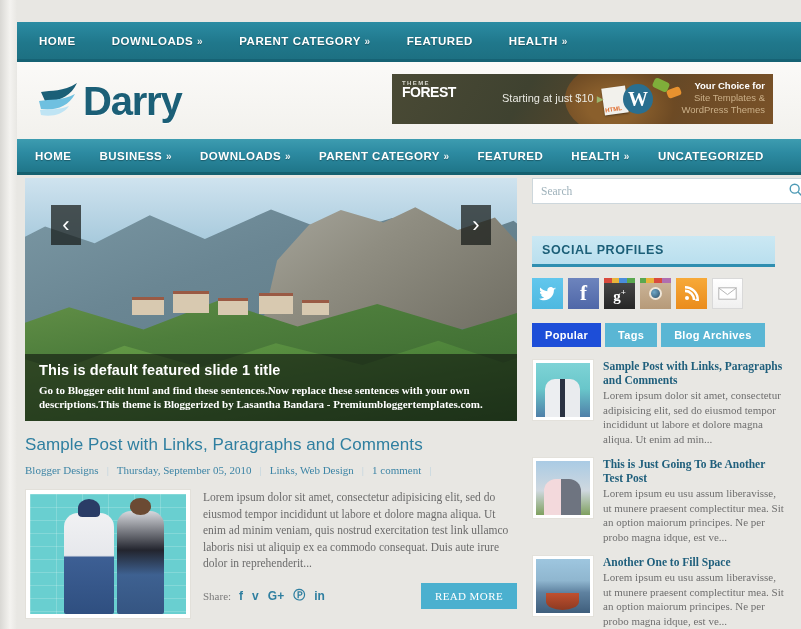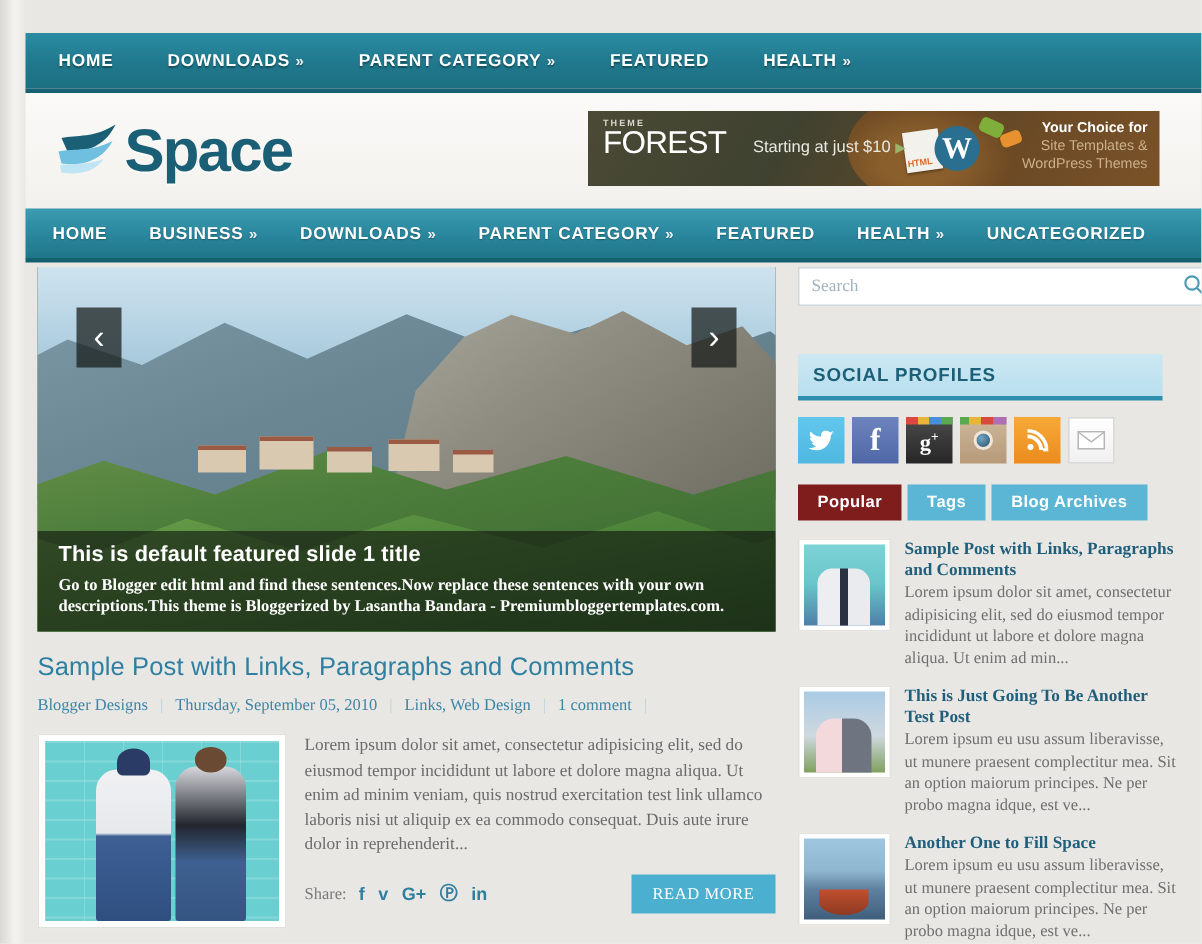--- a/index.html
+++ b/index.html
@@ -54,21 +54,21 @@
 
   
   .ad {
     position: absolute; left: 392px; top: 74px;
     width: 381px; height: 50px;
     background: linear-gradient(120deg,#4a4a35 0%, #3f4230 35%, #6b4a26 75%, #7a5228 100%);
     overflow: hidden; cursor: pointer;
   }
   .ad-tf { position: absolute; left: 10px; top: 6px; color: #fff; }
   .ad-tf .tiny { font-size: 6px; letter-spacing: 1.4px; font-weight: bold; color:#d8d8cf; }
-  .ad-tf .big { font-size: 21px; font-weight: normal; letter-spacing: -.5px; line-height: .95; color:#ffffff; }
+  .ad-tf .big { font-size: 14px; font-weight: bold; letter-spacing: -.5px; line-height: .95; color:#ffffff; }
   .ad-start { position: absolute; left: 110px; top: 18px; color: #e9e9e2; font-size: 11px; }
   .ad-start .arrw { color: #9bb36a; font-size: 9px; }
   .ad-right { position: absolute; right: 8px; top: 6px; text-align: right; line-height: 12px; }
   .ad-right .r1 { color: #ffffff; font-size: 9.5px; font-weight: bold; }
   .ad-right .r2, .ad-right .r3 { color: #cbb089; font-size: 9.5px; }
   .ad-swoosh { position: absolute; right: 88px; top: -14px; width: 120px; height: 78px;
     border-radius: 50%; background: radial-gradient(ellipse at 40% 60%, #8a5f2c 25%, #6d4a24 60%, transparent 72%); }
   .ad-wp { position: absolute; right: 120px; top: 10px; width: 30px; height: 30px; border-radius: 50%;
     background: #2a6f8f; color: #fff; font-size: 20px; font-weight: bold;
     display:flex; align-items:center; justify-content:center; font-family:"Liberation Serif",serif; }
@@ -196,21 +196,21 @@
   .s-ig { background: linear-gradient(180deg,#cdb79b,#b69a79); position:relative; }
   .s-ig:before{content:"";position:absolute;left:0;top:0;right:0;height:5px;
     background:linear-gradient(90deg,#5aa84f 0 20%,#e8b43a 20% 45%,#d94a3d 45% 70%,#b06fb0 70% 100%);}
   .s-ig .lens{width:13px;height:13px;border-radius:50%;background:radial-gradient(circle at 35% 35%,#6fa8c8,#2d4c63);border:2px solid #efe6d8;}
   .s-rss { background: linear-gradient(180deg,#f7a938,#ea8c1c); }
   .s-ml { background: linear-gradient(180deg,#ffffff,#f0f0f0); border:1px solid #d9d9d9; color:#9b9b9b; }
 
   .tabs { display: flex; gap: 4px; margin-top: 14px; }
   .tab { font-size: 11px; font-weight: bold; color:#fff; padding: 6px 13px;
     background: #5ab6d4; cursor: pointer; letter-spacing:.3px; }
-  .tab.active { background: #7f1d1d; }
+  .tab.active { background: #1d4ed8; }
 
   .plist { margin-top: 12px; }
   .pitem { display: flex; margin-bottom: 11px; }
   .pthumb { width: 62px; height: 62px; flex: 0 0 62px; padding: 3px; background:#fff;
     border:1px solid #e3e1db; position: relative; overflow: hidden; }
   .pthumb .inner { position:absolute; inset:3px; }
   .pt1 .inner { background: linear-gradient(180deg,#7ed3d6 0%,#69c6ca 48%,#4f7fa8 100%); }
   .pt1 .inner:after{content:"";position:absolute;left:16%;bottom:0;width:66%;height:70%;
     background:linear-gradient(90deg,#eceef1 0 42%, #2a3242 42% 58%, #e9ebee 58% 100%);border-radius:10px 10px 0 0;}
   .pt2 .inner { background: linear-gradient(180deg,#aacbe4 0%,#cfd8df 55%,#7fa05f 100%); }
@@ -238,21 +238,21 @@
     <a class="nav-link"><span>HEALTH</span> <span class="caret">»</span></a>
   </div>
 
   <div class="header">
     <div class="logo-wrap">
       <svg class="logo-mark" viewBox="0 0 44 42">
         <path d="M4 12 C14 10, 26 12, 40 3 C34 16, 22 22, 8 21 Z" fill="#1b5f77"></path>
         <path d="M2 21 C13 19, 25 21, 38 14 C31 27, 18 31, 4 29 Z" fill="#6fc0e0"></path>
         <path d="M3 30 C12 29, 22 30, 32 26 C26 35, 14 37, 4 35 Z" fill="#bfe4f4"></path>
       </svg>
-      <div class="logo-text">Space</div>
+      <div class="logo-text">Darry</div>
     </div>
   </div>
 
   <div class="ad">
     <div class="ad-swoosh"></div>
     <div class="ad-dot1"></div>
     <div class="ad-dot2"></div>
     <div class="ad-doc">
         <span>HTML</span>
       </div>

